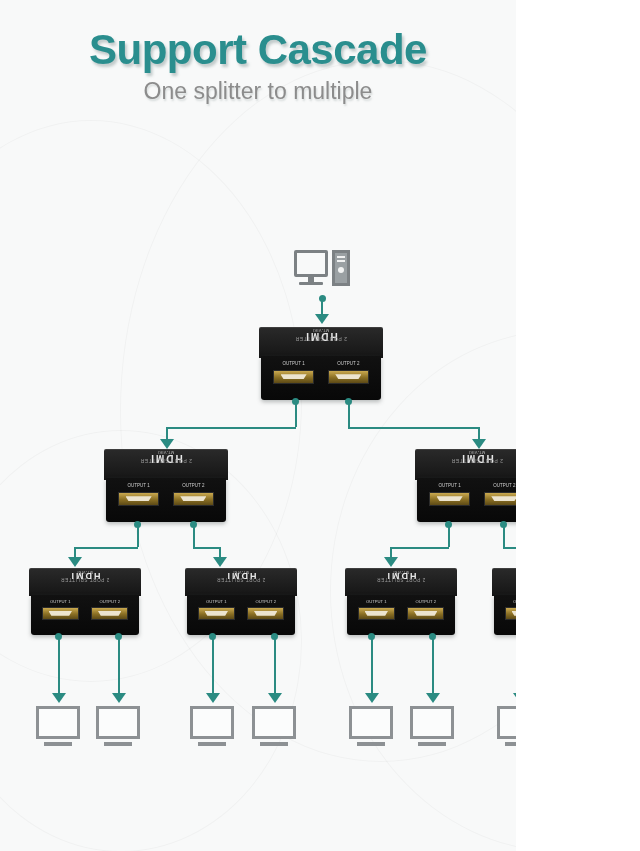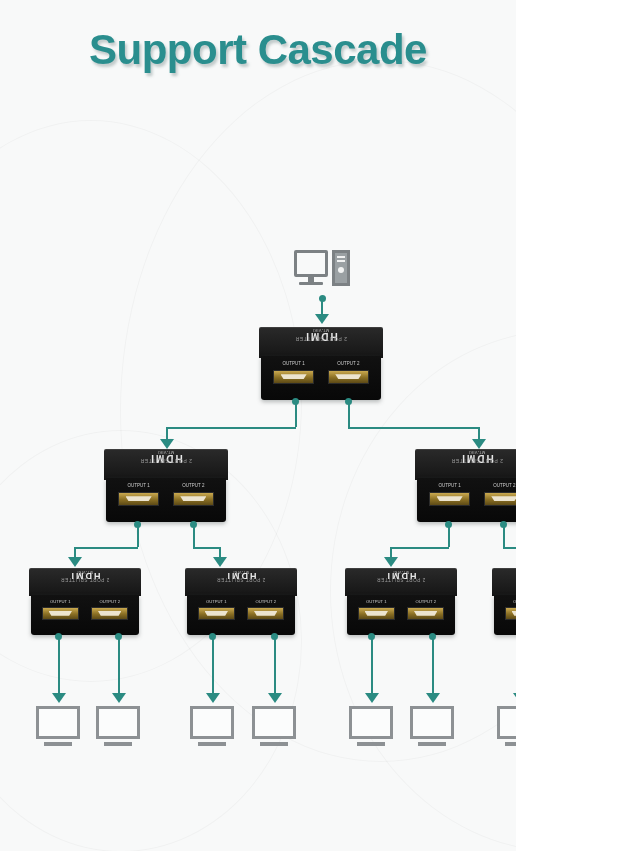--- a/index.html
+++ b/index.html
@@ -176,20 +176,21 @@
 <body>
 
 <div id="page">
 
   <div class="bg-swoosh s1"></div>
   <div class="bg-swoosh s2"></div>
   <div class="bg-swoosh s3"></div>
   <div class="bg-swoosh s4"></div>
 
   <div class="title">Support Cascade</div>
+  <div class="subtitle">One splitter to multiple</div>
 
 
   <div class="pc-icon">
     <div class="pc-monitor-body"></div>
     <div class="pc-monitor-neck"></div>
     <div class="pc-monitor-base"></div>
     <div class="pc-tower">
       <div class="pc-tower-bay b1"></div>
       <div class="pc-tower-bay b2"></div>
       <div class="pc-tower-btn"></div>

